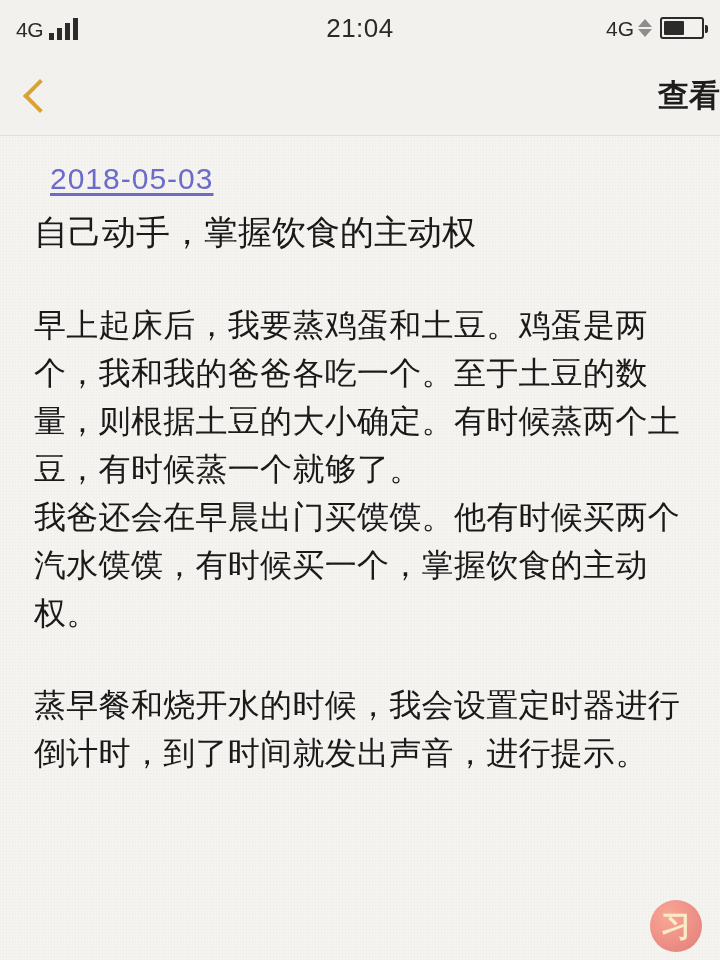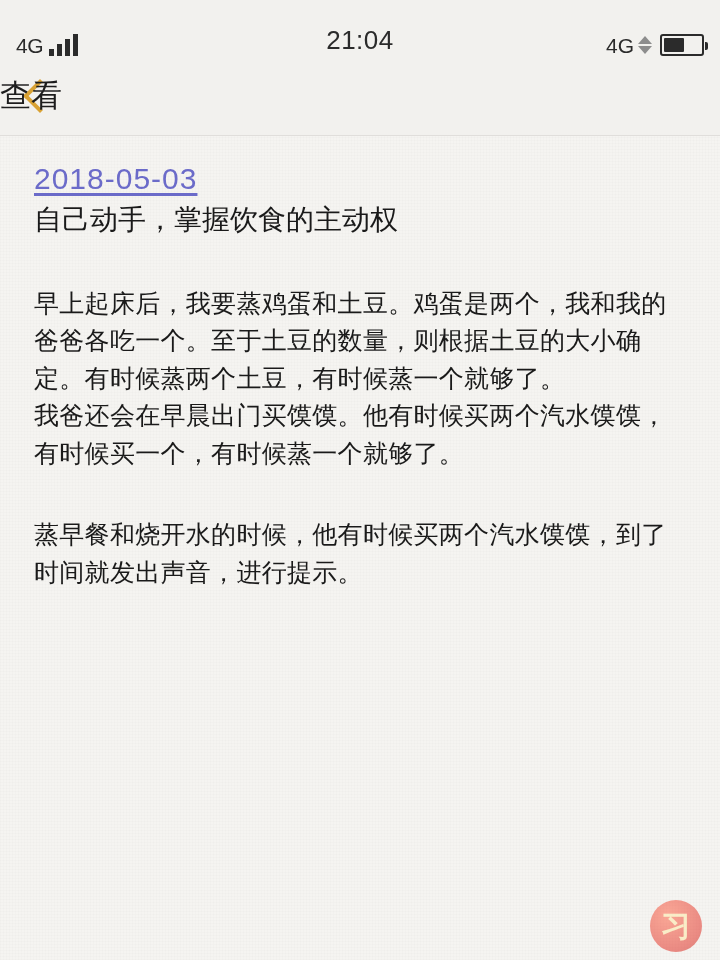--- a/index.html
+++ b/index.html
@@ -21,21 +21,21 @@
     display: flex;
     flex-direction: column;
   }
 
   
   .statusbar {
     height: 56px;
     flex: 0 0 56px;
     background: #f2f1ee;
     display: flex;
-    align-items: flex-end;
+    align-items: center;
     padding: 0 16px;
     box-sizing: border-box;
     position: relative;
   }
   .status-left {
     display: flex;
     align-items: flex-end;
     gap: 6px;
   }
   .net-label {
@@ -146,23 +146,23 @@
     width: 20px;
     height: 20px;
     border-left: 4px solid #d9a233;
     border-bottom: 4px solid #d9a233;
     transform: rotate(45deg);
     margin-left: 8px;
   }
   .nav-title {
     position: absolute;
     left: 0; right: 0;
-    text-align: left;
+    text-align: right;
     font-size: 31px;
-    font-weight: normal;
+    font-weight: bold;
     color: #1d1d1d;
     pointer-events: none;
   }
 
   
   .content {
     flex: 1 1 auto;
     position: relative;
     overflow: hidden;
     background:
@@ -174,28 +174,30 @@
   }
   .article-date {
     font-size: 30px;
     color: #6b6bc9;
     text-decoration: underline;
     text-underline-offset: 4px;
     letter-spacing: 1px;
     margin-bottom: 4px;
     display: inline-block;
     cursor: pointer;
+    margin-left: 16px;
   }
   .article-subtitle {
-    font-size: 28px;
+    font-size: 34px;
     color: #1a1a1a;
     line-height: 1.45;
+    margin-top: 8px;
   }
   .para {
-    font-size: 25px;
+    font-size: 32px;
     color: #1a1a1a;
     line-height: 1.5;
     margin: 0;
     letter-spacing: 0.3px;
   }
   .para.spaced { margin-top: 44px; }
 
   
   .watermark {
     position: absolute;
@@ -262,21 +264,21 @@
       <span class="back-chevron"></span>
     </div>
     <div class="nav-title">查看</div>
   </div>
 
   <div class="content">
     <a class="article-date">2018-05-03</a>
     <div class="article-subtitle">自己动手，掌握饮食的主动权</div>
 
     <p class="para spaced">早上起床后，我要蒸鸡蛋和土豆。鸡蛋是两个，我和我的爸爸各吃一个。至于土豆的数量，则根据土豆的大小确定。有时候蒸两个土豆，有时候蒸一个就够了。</p>
-    <p class="para">我爸还会在早晨出门买馍馍。他有时候买两个汽水馍馍，有时候买一个，有时候蒸一个就够了。</p>
-    <p class="para spaced">蒸早餐和烧开水的时候，他有时候买两个汽水馍馍，到了时间就发出声音，进行提示。</p>
+    <p class="para">我爸还会在早晨出门买馍馍。他有时候买两个汽水馍馍，有时候买一个，掌握饮食的主动权。</p>
+    <p class="para spaced">蒸早餐和烧开水的时候，我会设置定时器进行倒计时，到了时间就发出声音，进行提示。</p>
 
     <div class="watermark">
       <span class="wm-logo">习</span>
     </div>
   </div>
 
 </div>
 
 </body></html>

